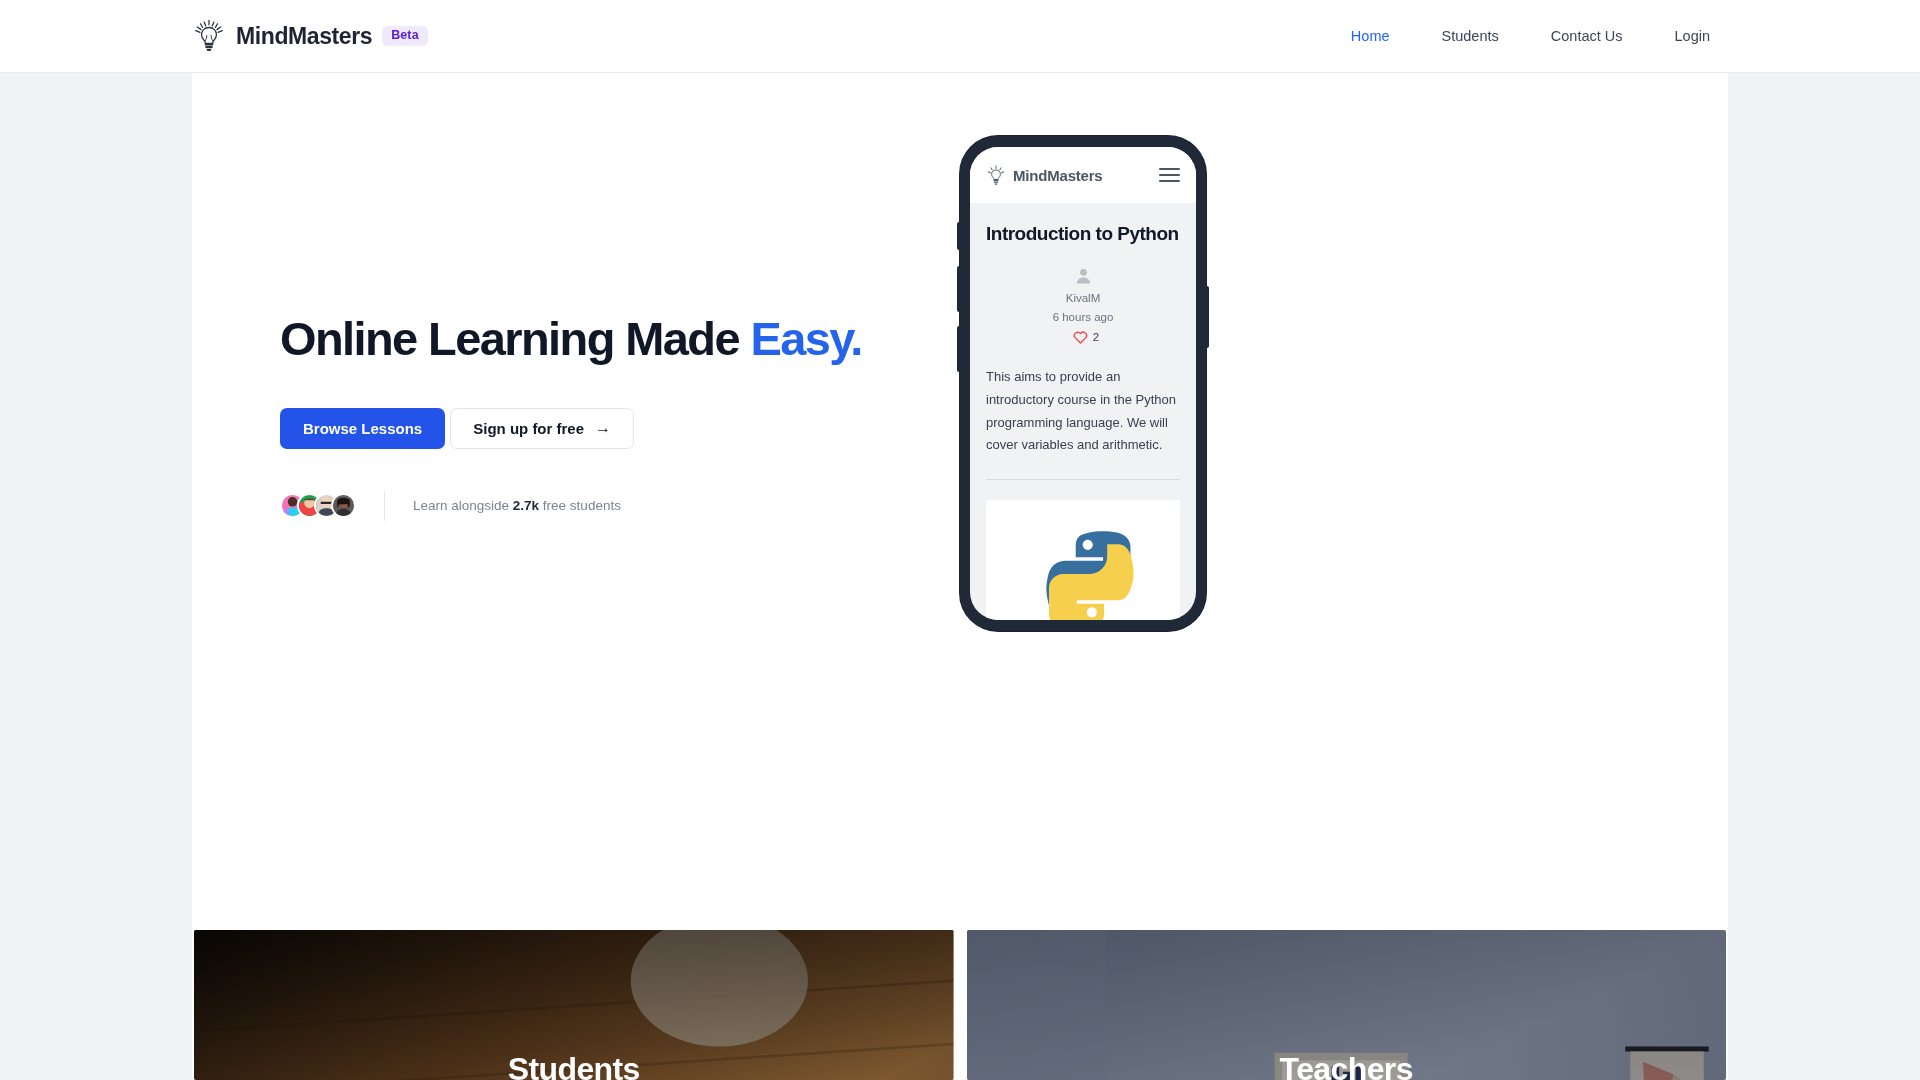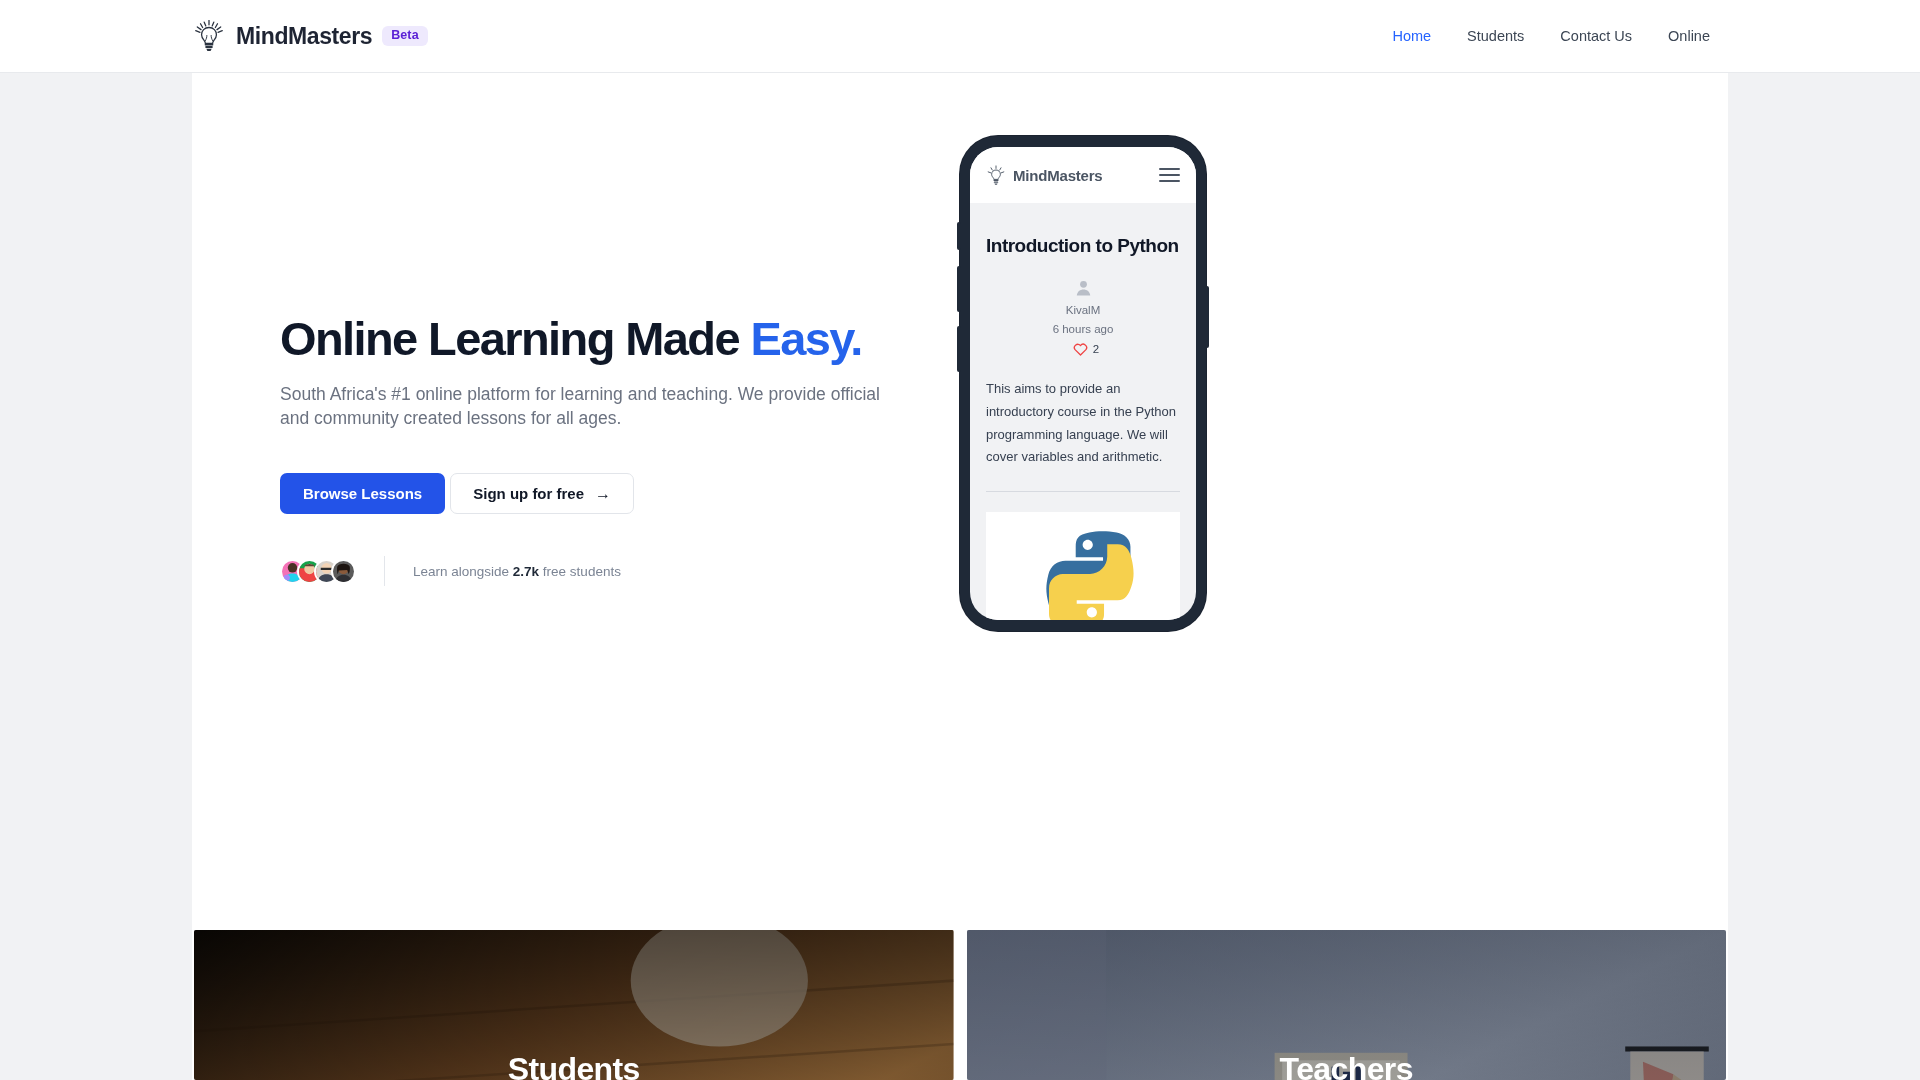--- a/index.html
+++ b/index.html
@@ -33,21 +33,21 @@
   .brand-wrap { display:flex; align-items:center; gap:10px; margin-left:0px; }
   .logo-bulb { width:34px; height:34px; flex:0 0 34px; display:block; }
   .brand-name {
     font-size:23px; font-weight:bold; letter-spacing:-0.4px; color:#1e2433;
   }
   .beta-badge {
     font-size:12.5px; font-weight:bold; color:#5b21d6;
     background:#eee9fd; border-radius:6px; padding:3px 9px 4px;
     letter-spacing:0.1px; line-height:1;
   }
-  .nav-links { display:flex; align-items:center; gap:0; }
+  .nav-links { display:flex; align-items:center; gap:16px; }
   .nav-link {
     font-size:14.5px; color:#3c4654; text-decoration:none;
     padding:6px 18px; cursor:pointer; white-space:nowrap;
   }
   .nav-link.active { color:#2563ff; }
 
   
   .hero {
     position:absolute; left:192px; top:73px; width:1536px; height:870px;
     display:flex; align-items:flex-start;
@@ -119,21 +119,21 @@
     background:#ffffff; height:56px; flex:0 0 56px;
     display:flex; align-items:center; justify-content:space-between;
     padding:0 16px;
   }
   .phone-brand { display:flex; align-items:center; gap:7px; }
   .phone-logo { width:20px; height:20px; display:block; }
   .phone-brand-name { font-size:15px; font-weight:bold; color:#4b5563; letter-spacing:-0.2px; }
   .hamburger { width:21px; display:flex; flex-direction:column; gap:4px; cursor:pointer; }
   .hamburger span { display:block; height:2px; background:#4b5563; border-radius:1px; }
 
-  .phone-body { padding:32px 16px 0; flex:1; display:flex; flex-direction:column; }
+  .phone-body { padding:20px 16px 0; flex:1; display:flex; flex-direction:column; }
   .lesson-title {
     font-size:19px; font-weight:bold; line-height:1.2; color:#111827;
     letter-spacing:-0.5px;
   }
   .lesson-meta {
     margin-top:20px; display:flex; align-items:center; gap:7px;
     font-size:11.5px; color:#6b7280;flex-direction:column;
   }
   .meta-avatar { width:19px; height:19px; flex:0 0 19px; }
   .meta-like { display:flex; align-items:center; gap:5px; margin-left:6px; }
@@ -196,33 +196,32 @@
           <path d="M27 56h10l-2 4h-6z" fill="#2b3340"></path>
         </svg>
         <span class="brand-name">MindMasters</span>
         <span class="beta-badge">Beta</span>
       </div>
 
       <div class="nav-links">
         <a class="nav-link active" href="#">Home</a>
         <a class="nav-link" href="#">Students</a>
         <a class="nav-link" href="#">Contact Us</a>
-        <a class="nav-link" href="#">Online</a>
+        <a class="nav-link" href="#">Login</a>
       </div>
 
     </div>
   </div>
 
   <div class="hero">
 
     <div class="hero-left">
 
       <h1 class="hero-title"><span>Online Learning Made </span><span class="accent">Easy.</span></h1>
 
-      <p class="hero-sub">South Africa's #1 online platform for learning and teaching. We provide official and community created lessons for all ages.</p>
 
       <div class="hero-cta">
         <button class="btn btn-primary">Browse Lessons</button>
         <button class="btn btn-secondary">
           <span>Sign up for free</span>
           <span class="arrow">→</span>
         </button>
       </div>
 
       <div class="social-proof">

